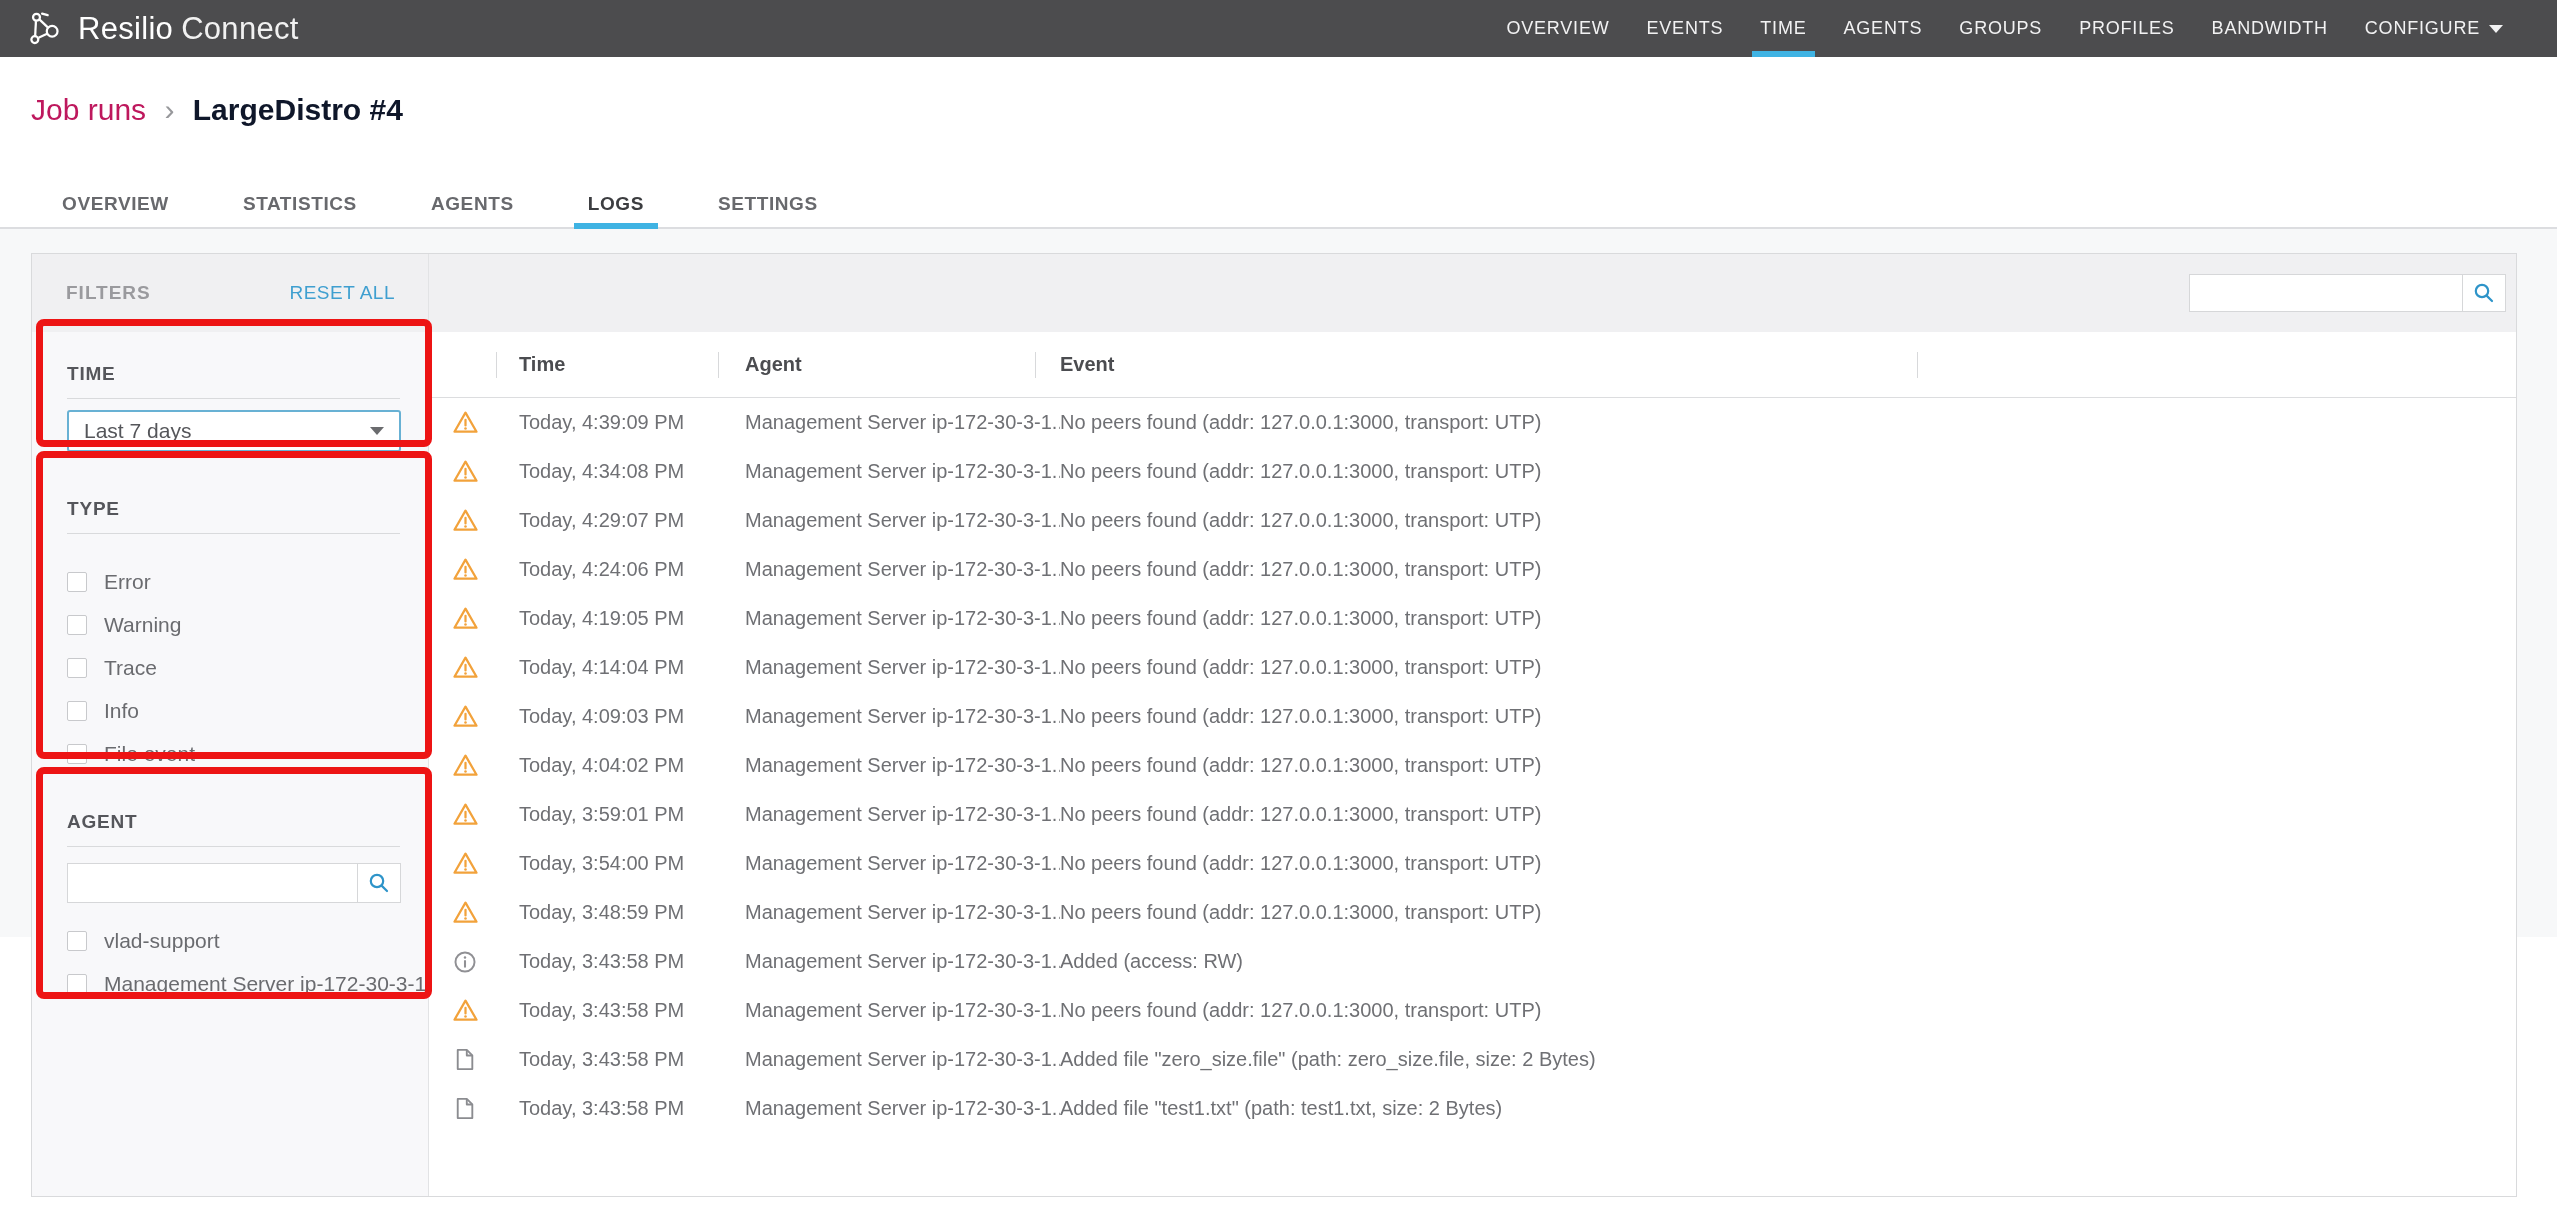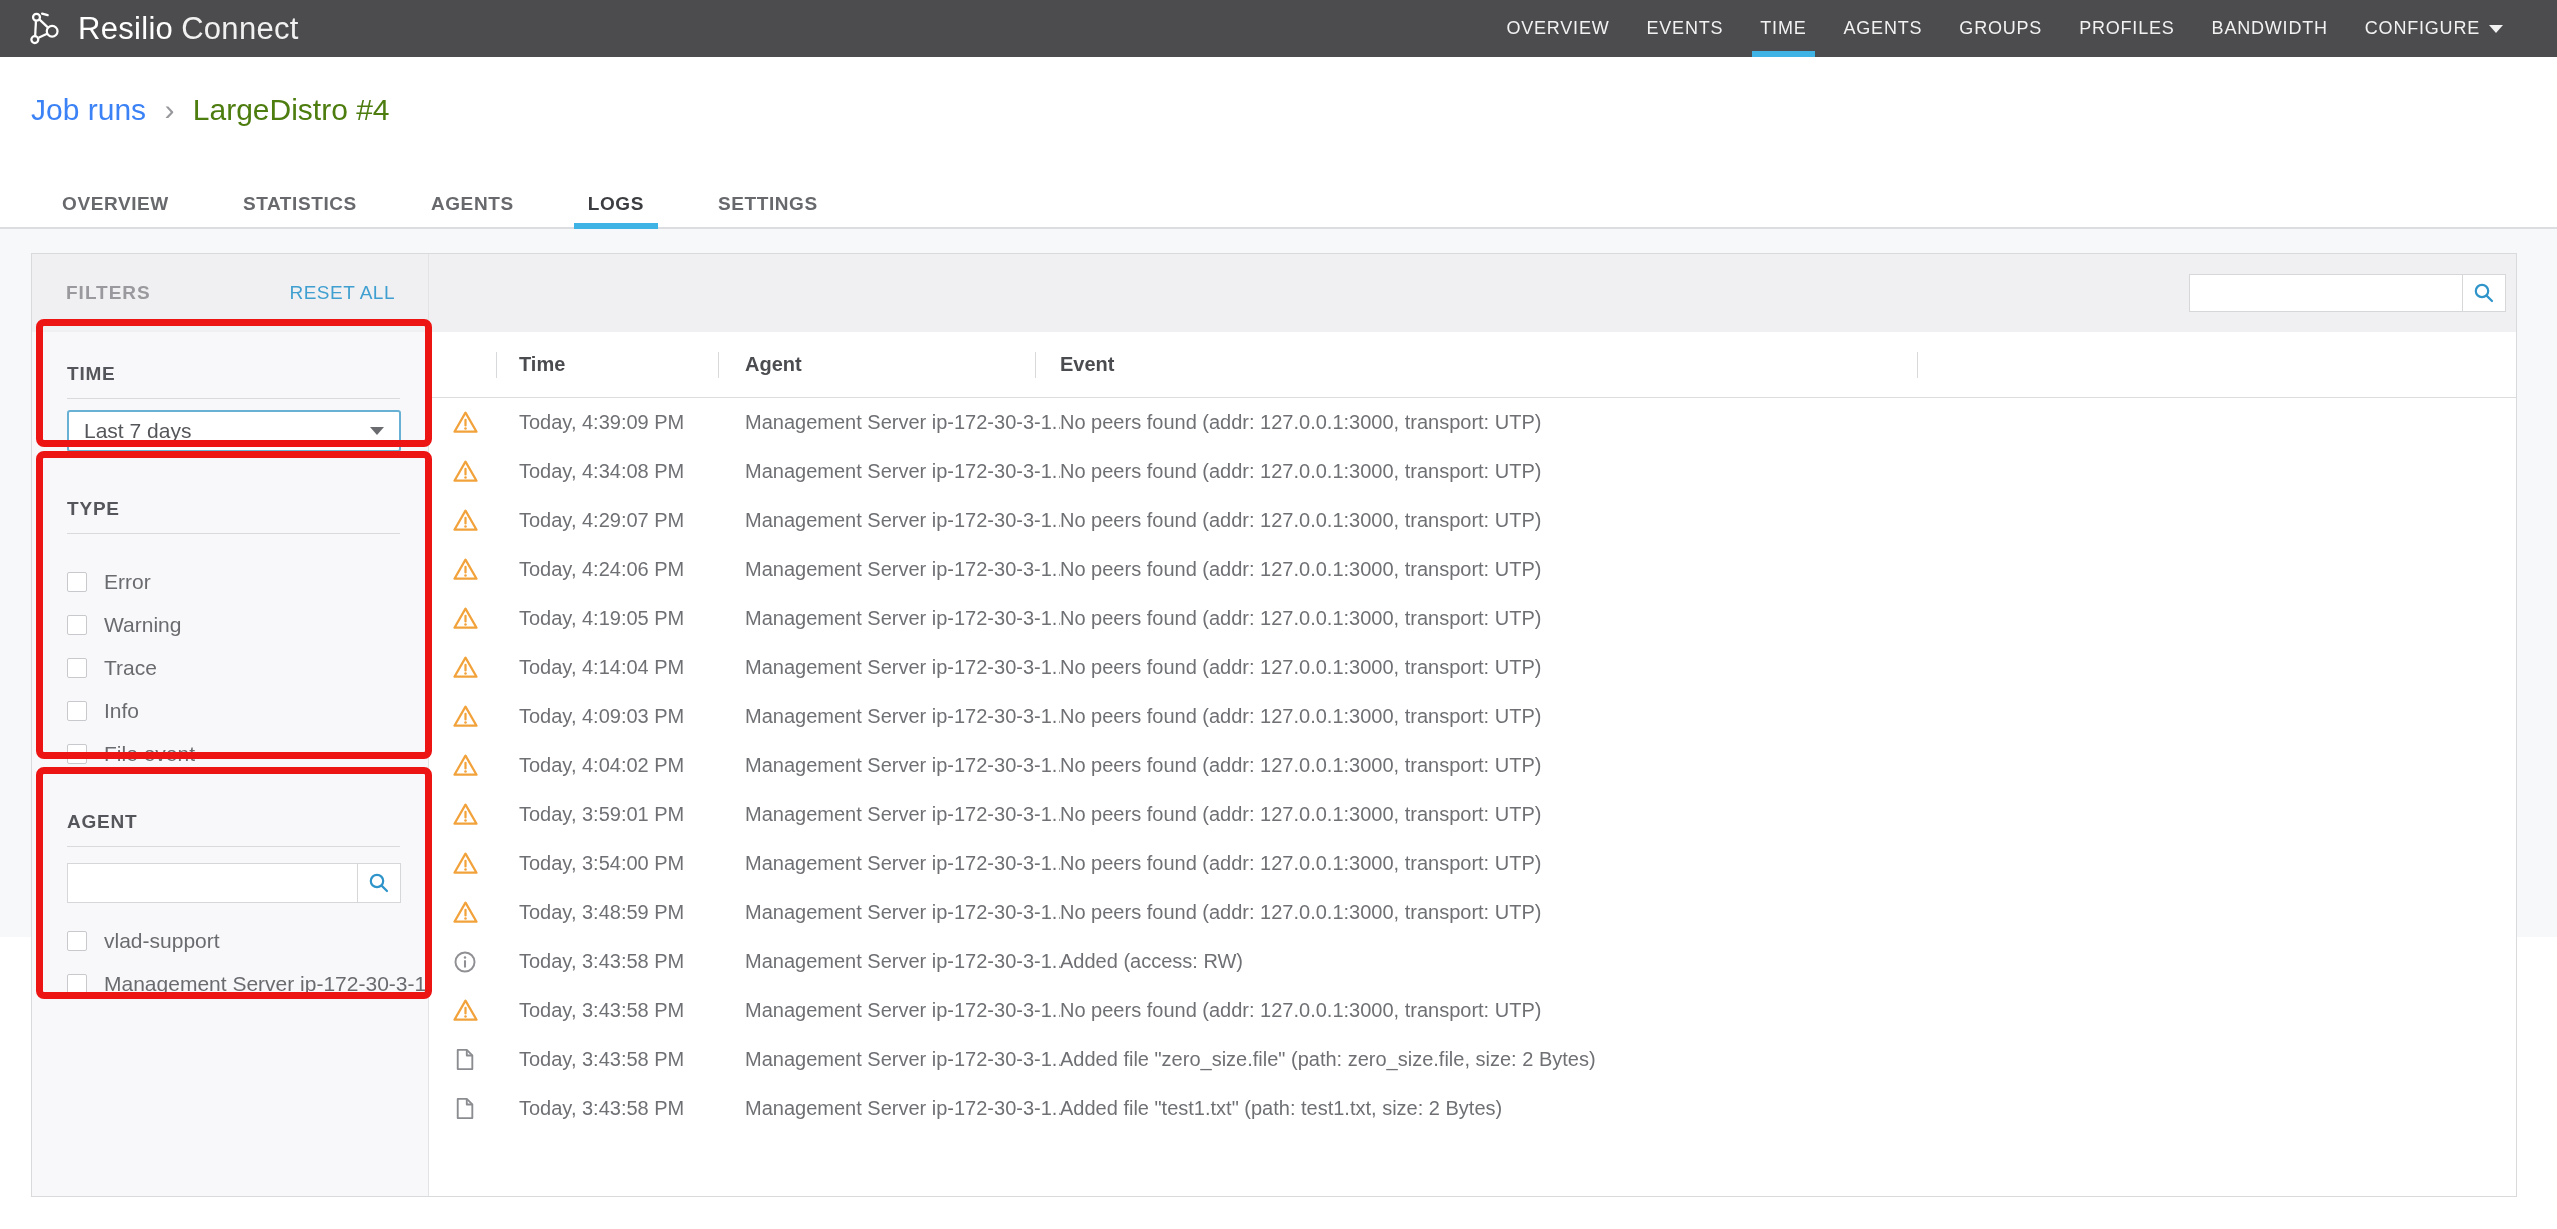--- a/index.html
+++ b/index.html
@@ -17,23 +17,23 @@
   .nav-links { margin-left:auto; display:flex; align-items:center; gap:37px; padding-right:54px; height:100%; }
   .nav-link { position:relative; color:#f2f2f3; font-size:18px; letter-spacing:.8px; height:100%;
     display:flex; align-items:center; cursor:pointer; }
   .nav-link.active::after { content:""; position:absolute; left:-8px; right:-8px; bottom:0; height:6px; background:#3fb3e3; }
   .nav-caret { display:inline-block; margin-left:9px; width:0; height:0;
     border-left:7px solid transparent; border-right:7px solid transparent; border-top:8px solid #f2f2f3; }
 
   
   .header-area { position:relative; height:172px; background:#fff; }
   .breadcrumb { position:absolute; left:31px; top:36px; font-size:30px; }
-  .bc-parent { color:#3b82f6; }
+  .bc-parent { color:#be185d; }
   .bc-sep { color:#97989b; margin:0 10px; }
-  .bc-current { color:#4d7c0f; font-weight:400; }
+  .bc-current { color:#0f172a; font-weight:700; }
   .tabbar { position:absolute; left:0; right:0; bottom:0; height:49px; border-bottom:2px solid #dcdde0; }
   .tabs { display:flex; margin-left:62px; gap:74px; height:100%; }
   .tab { position:relative; display:flex; align-items:center; height:100%; font-size:19px; font-weight:600;
     letter-spacing:.6px; color:#68696d; cursor:pointer; }
   .tab.active { color:#3c3d40; }
   .tab.active::after { content:""; position:absolute; left:-14px; right:-14px; bottom:-2px; height:6px; background:#3fb3e3; }
 
   
   .body-bg { position:absolute; top:229px; left:0; width:2557px; height:708px; background:#f7f8f9; }
   .container { position:absolute; left:31px; top:24px; width:2486px; height:944px; background:#fff;

